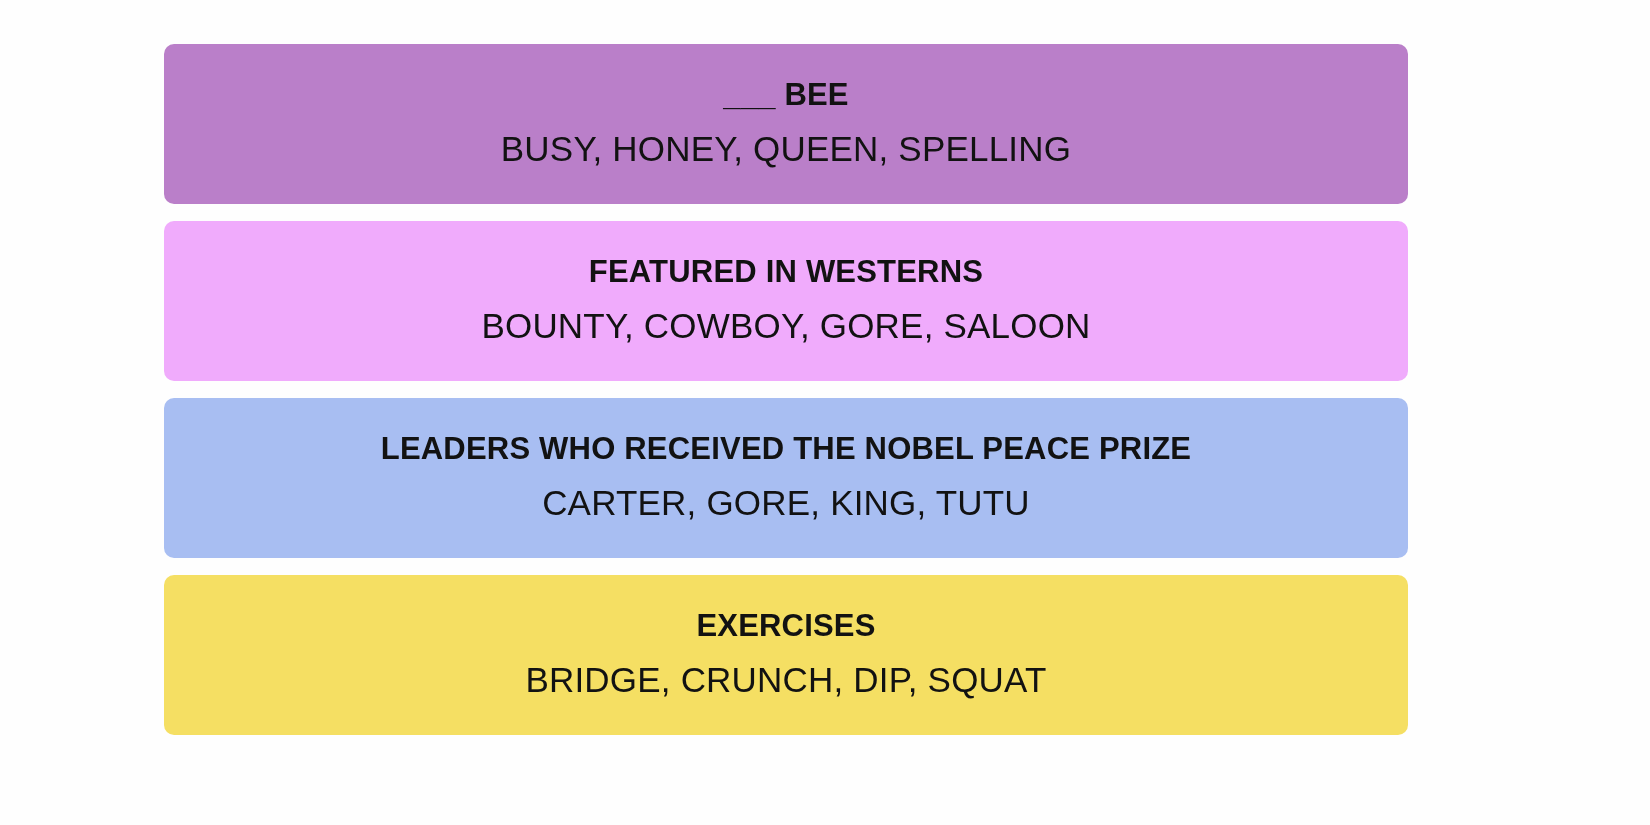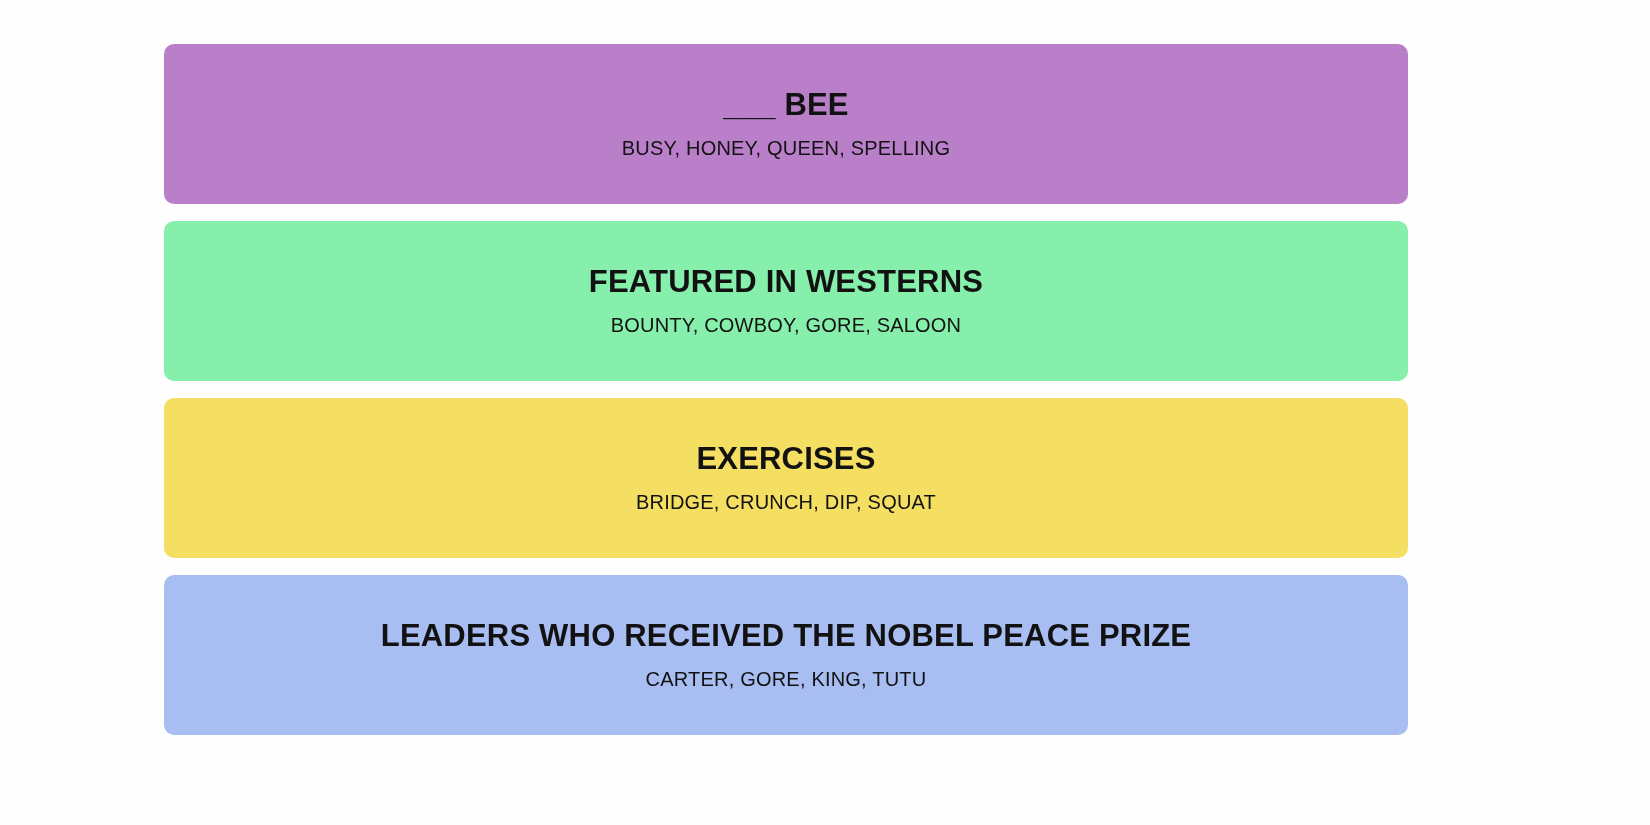--- a/index.html
+++ b/index.html
@@ -41,46 +41,46 @@
 
   .category-title {
     font-size: 31px;
     font-weight: bold;
     letter-spacing: 0.2px;
     line-height: 1.15;
     white-space: nowrap;
   }
 
   .category-words {
-    font-size: 20px;
+    font-size: 35px;
     font-weight: normal;
     letter-spacing: 0.2px;
     line-height: 1.25;
     margin-top: 14px;
     white-space: nowrap;
   }
 </style>
 </head>
 <body style="background-color: rgb(254, 254, 254);">
 
 <div id="solution-board">
 
   <div class="category-card" style="background-color: rgb(186, 127, 201); color: rgb(18, 18, 18);">
     <div class="category-title">___ BEE</div>
     <div class="category-words">BUSY, HONEY, QUEEN, SPELLING</div>
   </div>
 
-  <div class="category-card" style="background-color: #86efac; color: rgb(18, 18, 18);">
+  <div class="category-card" style="background-color: #f0abfc; color: rgb(18, 18, 18);">
     <div class="category-title">FEATURED IN WESTERNS</div>
     <div class="category-words">BOUNTY, COWBOY, GORE, SALOON</div>
+  </div>
+
+  <div class="category-card" style="background-color: rgb(168, 190, 242); color: rgb(18, 18, 18);">
+    <div class="category-title">LEADERS WHO RECEIVED THE NOBEL PEACE PRIZE</div>
+    <div class="category-words">CARTER, GORE, KING, TUTU</div>
   </div>
 
   <div class="category-card" style="background-color: rgb(245, 223, 99); color: rgb(18, 18, 18);">
     <div class="category-title">EXERCISES</div>
     <div class="category-words">BRIDGE, CRUNCH, DIP, SQUAT</div>
   </div>
 
-  <div class="category-card" style="background-color: rgb(168, 190, 242); color: rgb(18, 18, 18);">
-    <div class="category-title">LEADERS WHO RECEIVED THE NOBEL PEACE PRIZE</div>
-    <div class="category-words">CARTER, GORE, KING, TUTU</div>
-  </div>
-
 </div>
 
 </body></html>

